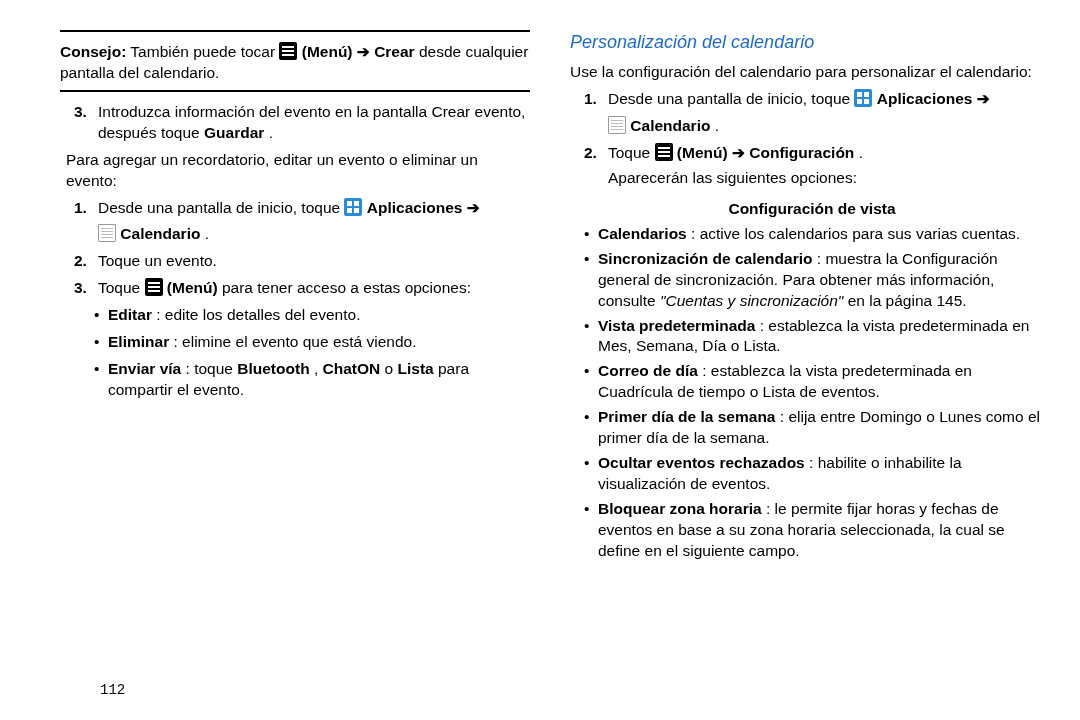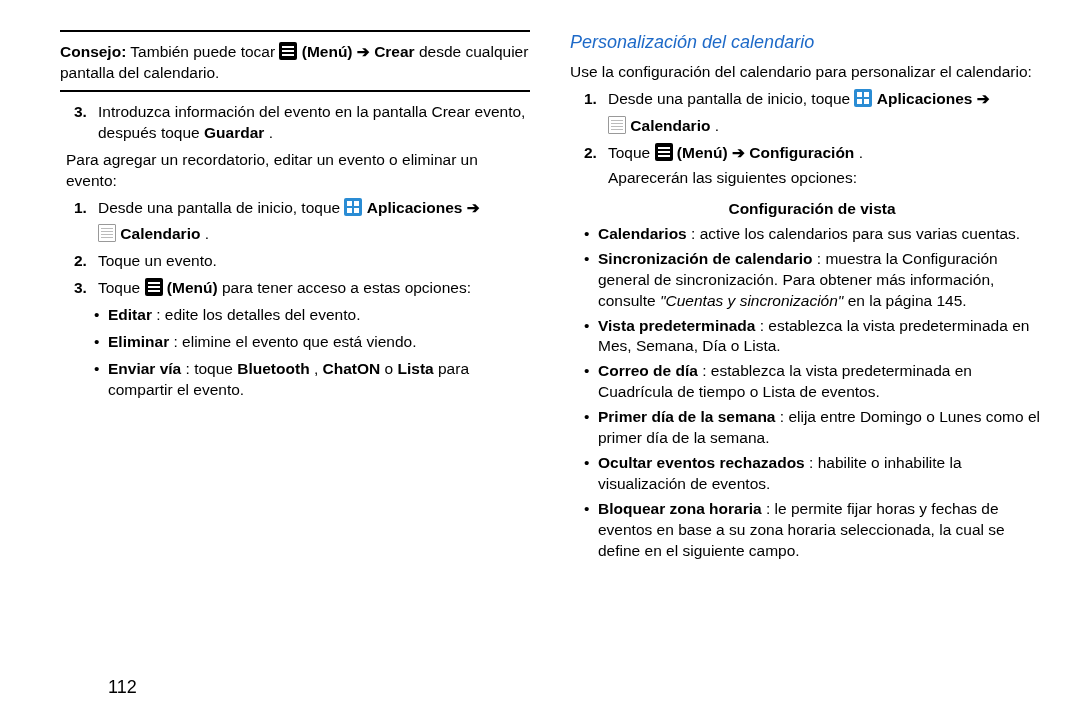--- a/index.html
+++ b/index.html
@@ -87,21 +87,21 @@
   }
   .cal-icon::before {
     content:"";
     position:absolute;
     left:2px; right:2px; top:3px; height:1px;
     background:#bbb;
     box-shadow: 0 3px 0 #bbb, 0 6px 0 #bbb, 0 9px 0 #bbb;
   }
   .indent-cal { margin-left: 38px; }
   .subhead { font-weight: bold; margin: 10px 0 4px 14px; text-align: center; }
-  .pagenum { position: absolute; left: 108px; bottom: 22px; font-size: 18px; }
+  .pagenum { position: absolute; left: 100px; bottom: 22px; font-size: 14px; font-family: Liberation Mono, monospace; }
   .wrap { position: relative; width:1080px; height:720px; }
   .tip-wrap { padding-left: 0; }
   .col.left .hr { width: 100%; }
 </style>
 </head>
 <body>
 
 <div class="wrap">
 <div class="page">
 

